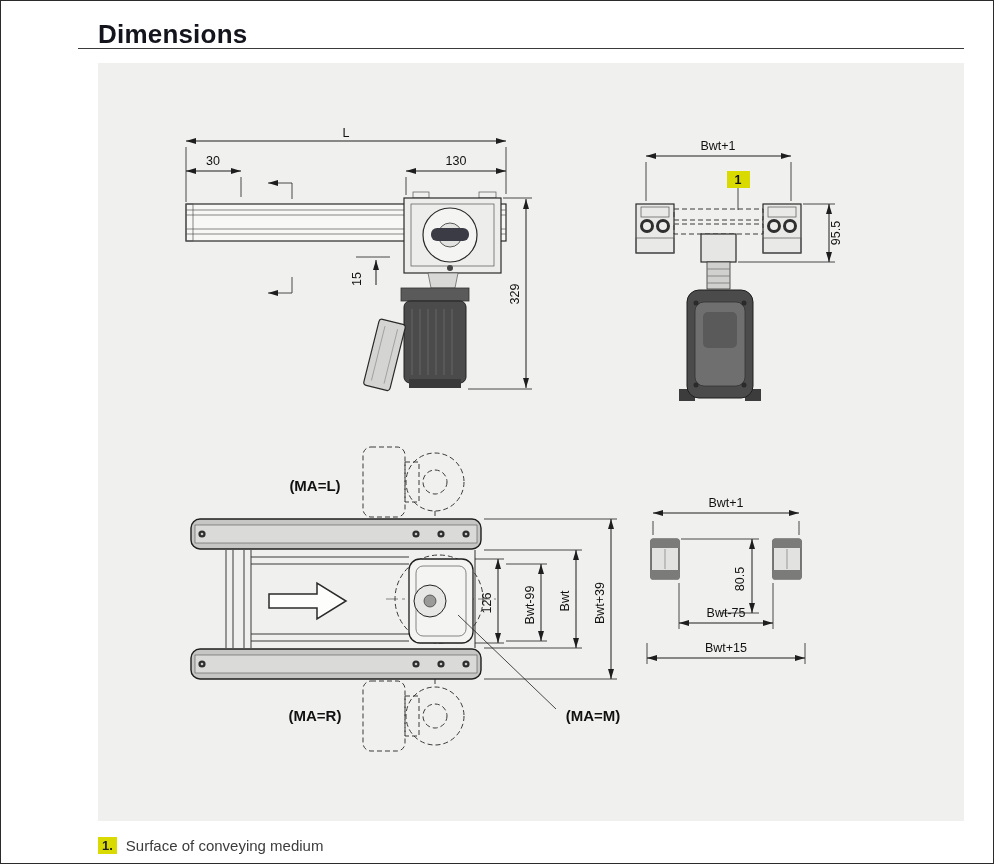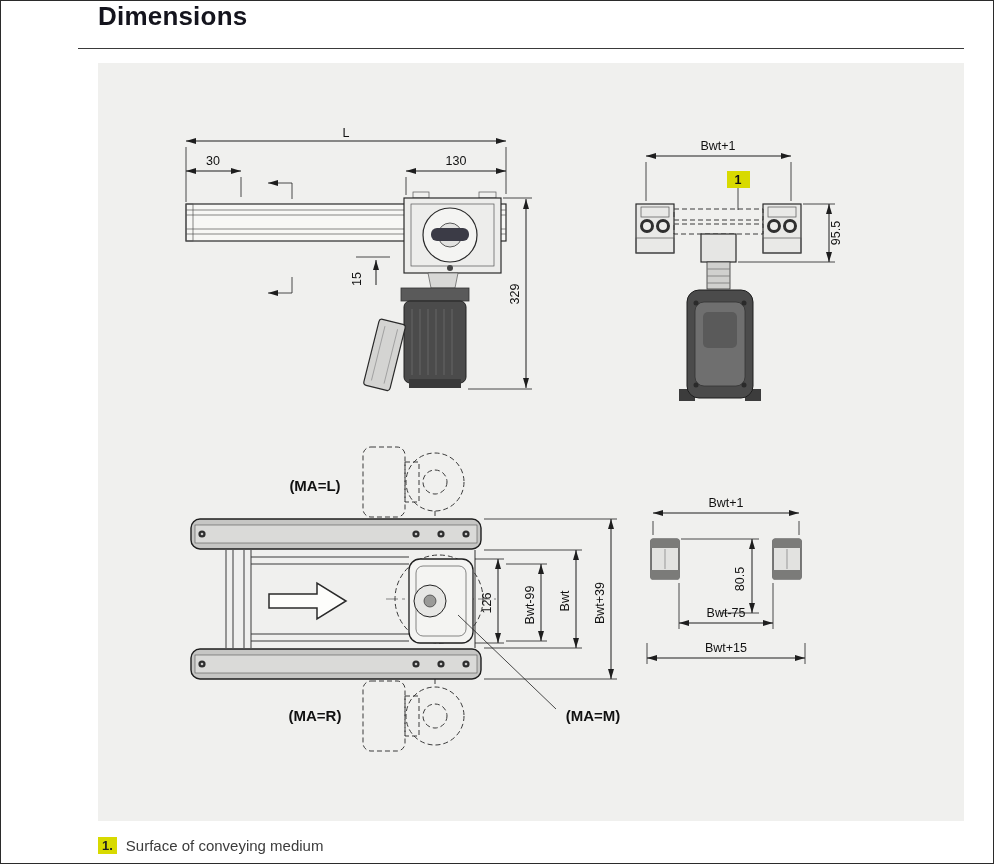--- a/index.html
+++ b/index.html
@@ -6,21 +6,21 @@
   html, body { overflow:hidden; }
   body {
     width:994px; height:864px; background:#ffffff;
     font-family:"Liberation Sans", sans-serif;
   }
   .page {
     position:relative; width:994px; height:864px;
     background:#ffffff; border:1px solid #2b2b2b; overflow:hidden;
   }
   .page-title {
-    position:absolute; left:97px; top:0;
+    position:absolute; left:97px; top:18px;
     font-size:26px; font-weight:700; color:#14141d; letter-spacing:.2px;
   }
   .title-rule {
     position:absolute; left:77px; top:47px; width:886px; height:1px; background:#3a3a3a;
   }
   .panel {
     position:absolute; left:97px; top:62px; width:866px; height:758px;
     background:#f0f0ee;
   }
   .footnote {

